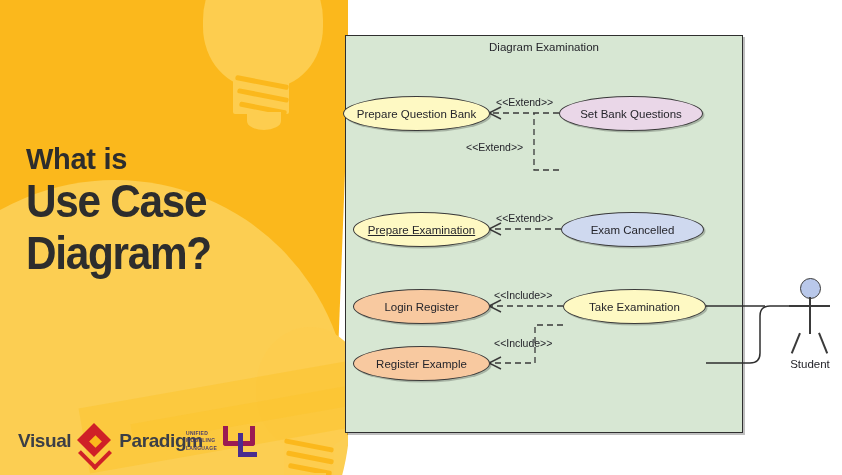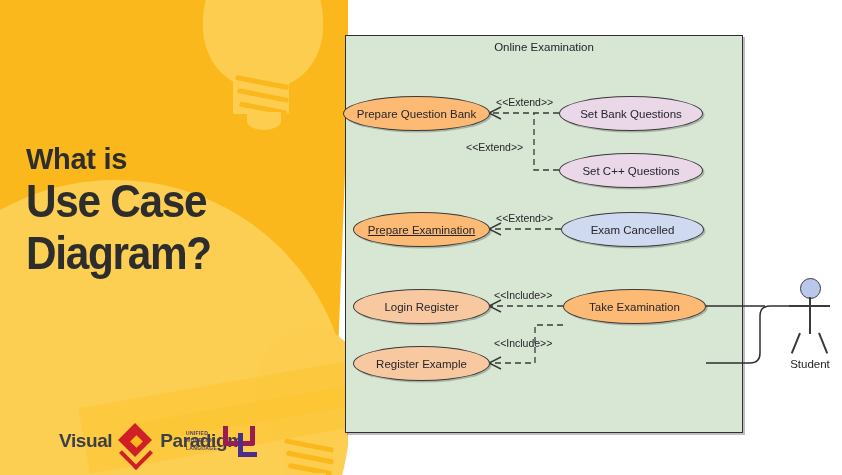--- a/index.html
+++ b/index.html
@@ -38,21 +38,21 @@
   .ribbon{position:absolute;background:#fcc530;opacity:.55;}
   #ribbon1{left:82px;top:382px;width:300px;height:66px;transform:rotate(-10deg);}
   #ribbon2{left:130px;top:398px;width:300px;height:20px;transform:rotate(-10deg);}
 
   #headline{position:absolute;left:26px;top:142px;width:300px;}
   .h-small{font-size:29px;font-weight:bold;color:#2d2d2d;line-height:1.18;letter-spacing:-.3px;}
   .h-big{font-size:46px;font-weight:bold;color:#2d2d2d;line-height:1.12;letter-spacing:-1.4px;
          font-family:"Liberation Sans Narrow","Liberation Sans",sans-serif;transform:scaleX(.92);transform-origin:left;}
 
   
-  #brand{position:absolute;left:18px;top:424px;height:34px;display:flex;align-items:center;margin-left:41px;}
+  #brand{position:absolute;left:18px;top:424px;height:34px;display:flex;align-items:center;}
   #vp-word-1,#vp-word-2{font-size:19px;font-weight:bold;color:#3c3f46;letter-spacing:-.4px;}
   #vp-diamond{position:relative;width:34px;height:34px;margin:0 7px;}
   #vp-diamond .d-outer{position:absolute;left:4px;top:4px;width:24px;height:24px;background:#cf2027;transform:rotate(45deg);}
   #vp-diamond .d-inner{position:absolute;left:13px;top:13px;width:9px;height:9px;background:#fbb81c;transform:rotate(45deg);}
   #vp-diamond .d-tail{position:absolute;left:5px;top:17px;width:20px;height:20px;border-right:4px solid #cf2027;border-bottom:4px solid #cf2027;transform:rotate(45deg);}
   #uml-mark{position:absolute;left:186px;top:424px;display:flex;align-items:center;gap:4px;}
   #uml-text{font-size:5px;font-weight:bold;color:#4a3d6b;line-height:1.45;letter-spacing:.3px;}
   #uml-glyph{position:relative;width:40px;height:34px;}
   #uml-glyph .u{position:absolute;left:2px;top:2px;width:22px;height:15px;border:5px solid #9b1b53;border-top:none;border-radius:0 0 3px 3px;}
   #uml-glyph .l{position:absolute;left:17px;top:9px;width:14px;height:19px;border-left:5px solid #4a2d8f;border-bottom:5px solid #4a2d8f;}
@@ -62,21 +62,21 @@
   #system-box{position:absolute;left:-3px;top:35px;width:398px;height:398px;
               background:#d7e7d3;border:1.6px solid #2f2f2f;box-sizing:border-box;
               box-shadow:2px 2px 0 rgba(0,0,0,.25);}
   #system-title{position:absolute;left:-3px;top:41px;width:398px;text-align:center;
                 font-size:11.5px;color:#25252b;}
 
   .uc{position:absolute;border:1.4px solid #3a3a3a;border-radius:50%;
       display:flex;align-items:center;justify-content:center;text-align:center;
       font-size:11.5px;color:#25252b;box-sizing:border-box;
       box-shadow:1.5px 1.5px 0 rgba(0,0,0,.22);}
-  .uc.cream{background:#fdba74;}
+  .uc.cream{background:#fef9c3;}
   .uc.plum{background:#ead7e8;}
   .uc.blue{background:#cfd9ef;}
   .uc.peach{background:#f8c9a0;}
 
   .rel-label{position:absolute;font-size:10.5px;color:#25252b;white-space:nowrap;}
 
   #actor{position:absolute;left:432px;top:278px;width:60px;height:90px;}
   #actor-head{position:absolute;left:20px;top:0;width:19px;height:19px;border-radius:50%;
               background:#b9c8ea;border:1.3px solid #3a3a3a;}
   #actor-body{position:absolute;left:29px;top:19px;width:1.6px;height:37px;background:#3a3a3a;}
@@ -148,21 +148,21 @@
       <span id="uml-glyph">
         <span class="u"></span>
         <span class="l"></span>
       </span>
     </div>
   </div>
 
   <div id="diagram">
 
     <div id="system-box"></div>
-    <div id="system-title">Online Examination</div>
+    <div id="system-title">Diagram Examination</div>
 
     <svg class="links">
 
       <path class="dash" d="M 211 113 L 142 113"></path>
       <path class="ah" d="M 153 107 L 141 113 L 153 119"></path>
 
       <path class="dash" d="M 211 170 L 186 170 L 186 113"></path>
 
       <path class="dash" d="M 213 229 L 142 229"></path>
       <path class="ah" d="M 153 223 L 141 229 L 153 235"></path>
@@ -181,21 +181,20 @@
     <div class="rel-label" style="left:148px;top:96px;">&lt;&lt;Extend&gt;&gt;</div>
     <div class="rel-label" style="left:118px;top:141px;">&lt;&lt;Extend&gt;&gt;</div>
     <div class="rel-label" style="left:148px;top:212px;">&lt;&lt;Extend&gt;&gt;</div>
     <div class="rel-label" style="left:146px;top:289px;">&lt;&lt;Include&gt;&gt;</div>
     <div class="rel-label" style="left:146px;top:337px;">&lt;&lt;Include&gt;&gt;</div>
 
     <div class="uc cream" style="left:-5px;top:96px;width:147px;height:35px;">Prepare Question Bank</div>
 
     <div class="uc plum" style="left:211px;top:96px;width:144px;height:35px;">Set Bank Questions</div>
 
-    <div class="uc plum" style="left:211px;top:153px;width:144px;height:35px;">Set C++ Questions</div>
 
     <div class="uc cream" style="left:5px;top:212px;width:137px;height:35px;text-decoration:underline;">Prepare Examination</div>
 
     <div class="uc blue" style="left:213px;top:212px;width:143px;height:35px;">Exam Cancelled</div>
 
     <div class="uc peach" style="left:5px;top:289px;width:137px;height:35px;">Login Register</div>
 
     <div class="uc cream" style="left:215px;top:289px;width:143px;height:35px;">Take Examination</div>
 
     <div class="uc peach" style="left:5px;top:346px;width:137px;height:35px;">Register Example</div>

